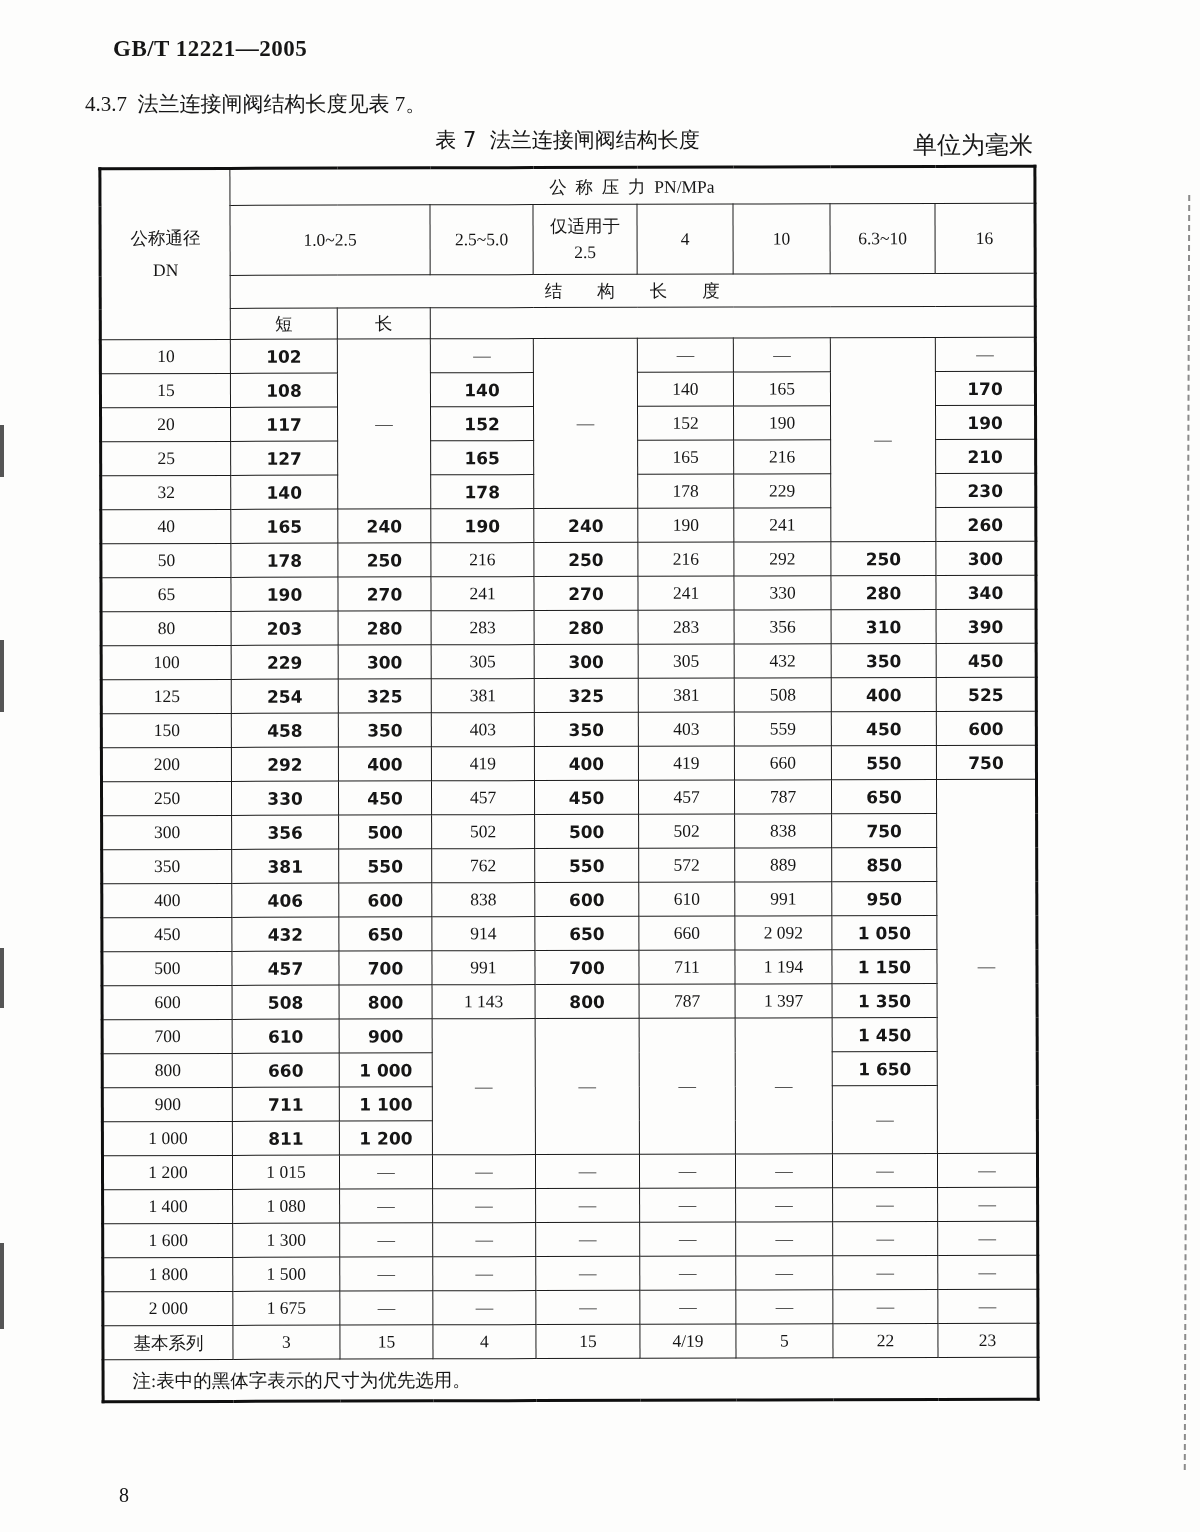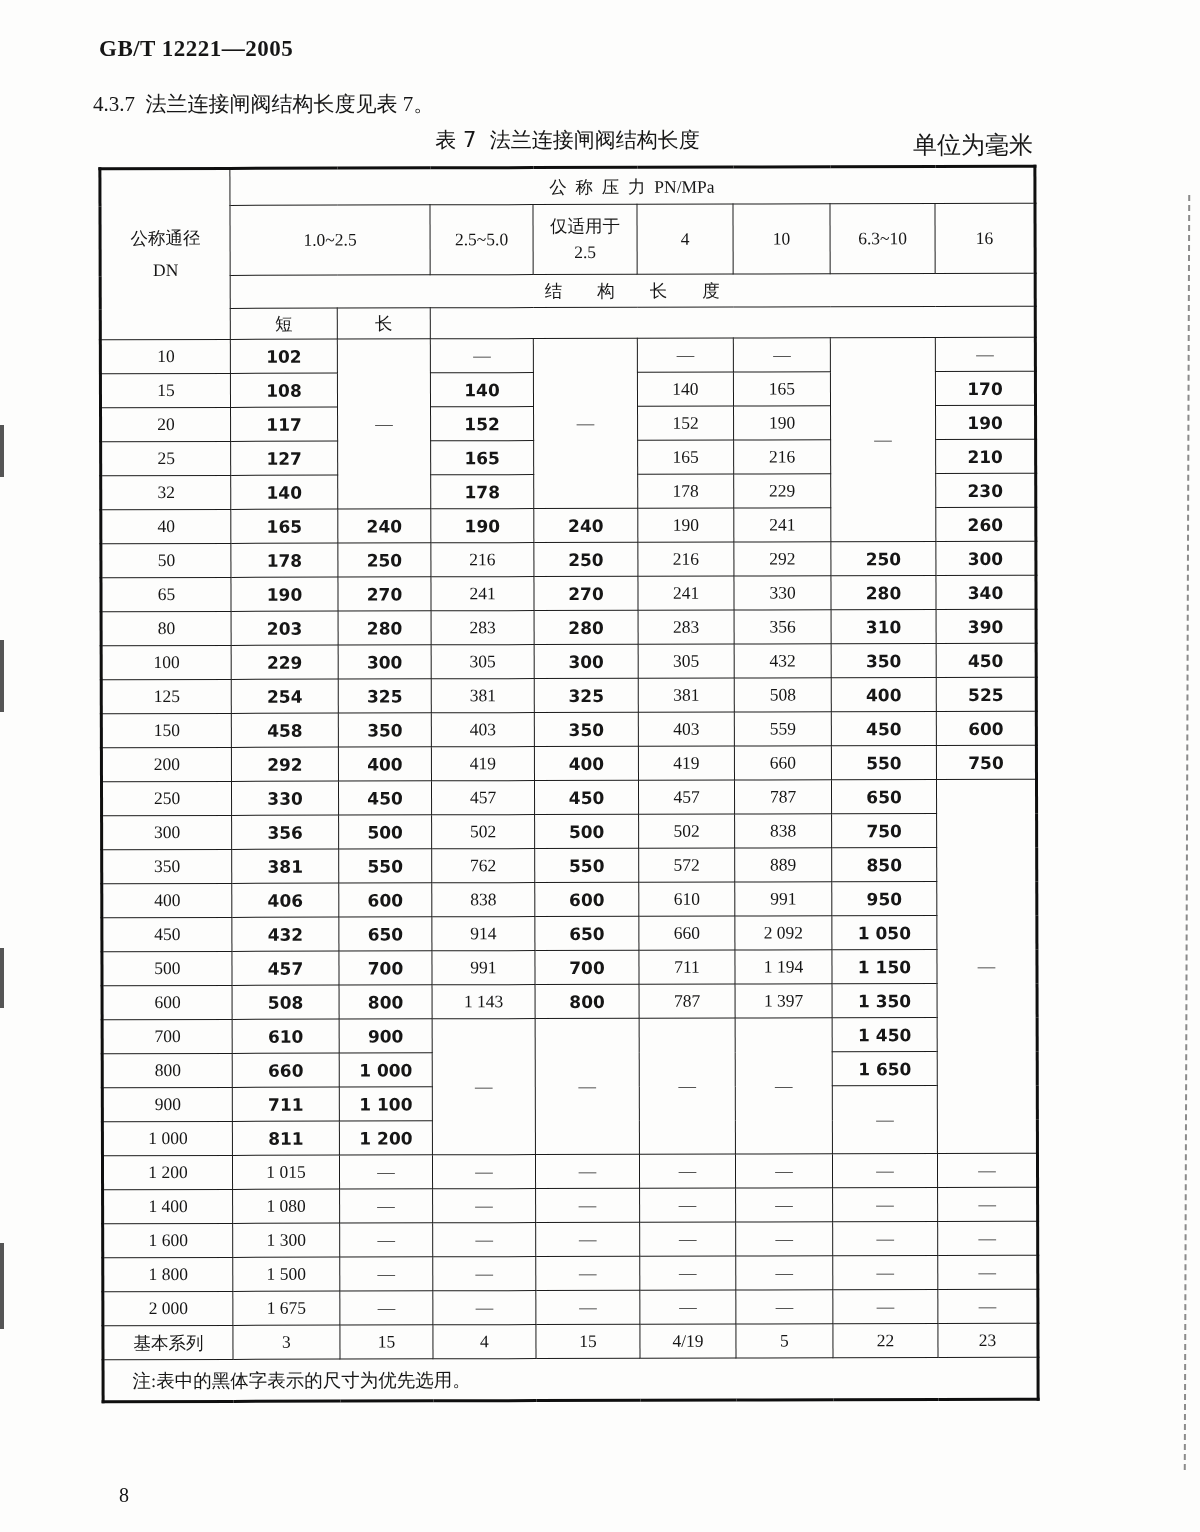--- a/index.html
+++ b/index.html
@@ -4,22 +4,22 @@
 <style>
   html,body{margin:0;padding:0;}
   body{
     width:1200px;height:1532px;position:relative;
     background:#fdfdfc;color:#161616;
     font-family:"Liberation Serif","DejaVu Serif",serif;
     overflow:hidden;
   }
   .abs{position:absolute;}
   
-  .std-num{left:99px;top:36px;font-size:23px;font-weight:700;letter-spacing:.5px;}
-  .section-heading{left:93px;top:90px;font-size:21px;white-space:pre;}
+  .std-num{left:113px;top:36px;font-size:23px;font-weight:700;letter-spacing:.5px;}
+  .section-heading{left:85px;top:90px;font-size:21px;white-space:pre;}
   .caption-row{left:100px;top:126px;width:935px;text-align:center;
     font-size:21px;font-weight:400;white-space:pre;
     font-family:"DejaVu Sans","Liberation Sans",sans-serif;}
   .unit-label{top:129px;right:167px;font-size:24px;}
   .page-number{left:119px;top:1484px;font-size:20px;}
   
   table.main{
     position:absolute;left:100px;top:166px;width:935px;
     border-collapse:collapse;table-layout:fixed;
     transform:rotate(-0.15deg);

